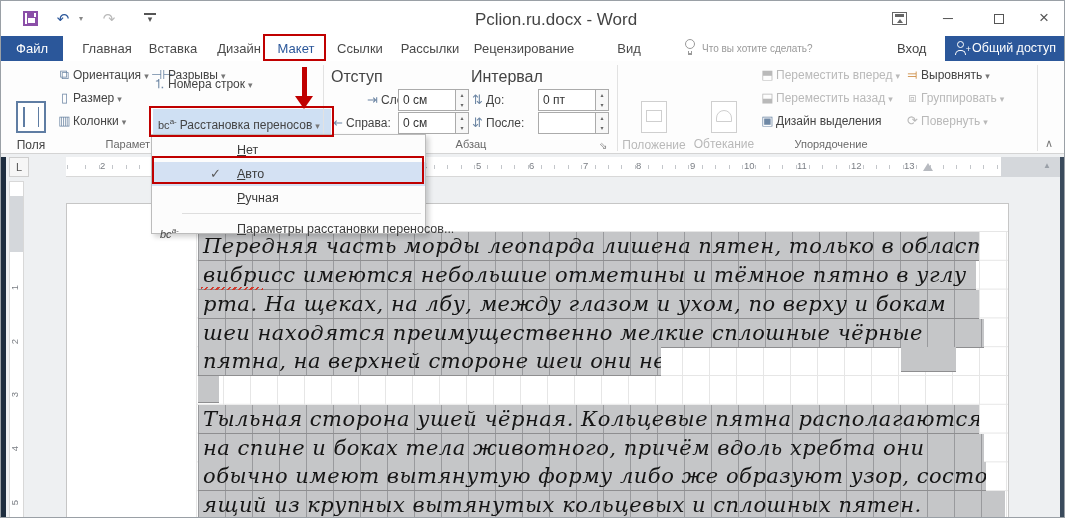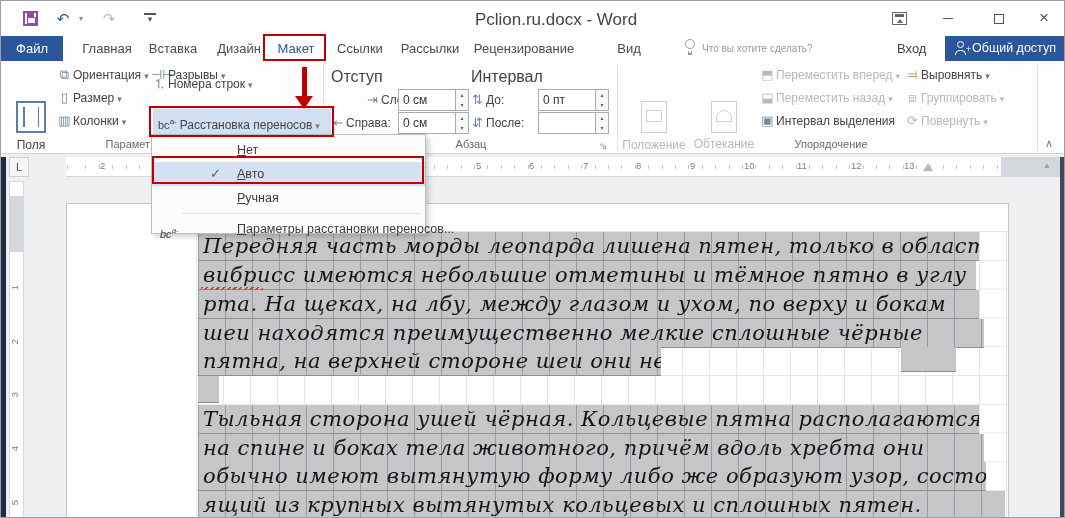--- a/index.html
+++ b/index.html
@@ -173,21 +173,21 @@
       <span class="posicon"><i></i></span>
       <span class="lbl">Положение</span>
       <span class="arr">▾</span>
     </div>
     <div class="bigbtn dis" style="left:688px; width:70px;">
       <span class="posicon"><i style="border-radius:8px 8px 0 0;"></i></span>
       <span class="lbl" style="white-space:normal; line-height:13px;">Обтекание текстом</span>
     </div>
     <div class="smallbtn dis" style="left:758px; top:3px;"><span class="ig">⬒</span><span>Переместить вперед</span><span class="arr">▾</span></div>
     <div class="smallbtn dis" style="left:758px; top:26px;"><span class="ig">⬓</span><span>Переместить назад</span><span class="arr">▾</span></div>
-    <div class="smallbtn" style="left:758px; top:49px;"><span class="ig">▣</span><span>Интервал выделения</span></div>
+    <div class="smallbtn" style="left:758px; top:49px;"><span class="ig">▣</span><span>Дизайн выделения</span></div>
     <div class="smallbtn" style="left:903px; top:3px;"><span class="ig" style="color:#c77f2e;">⫤</span><span>Выровнять</span><span class="arr">▾</span></div>
     <div class="smallbtn dis" style="left:903px; top:26px;"><span class="ig">⧈</span><span>Группировать</span><span class="arr">▾</span></div>
     <div class="smallbtn dis" style="left:903px; top:49px;"><span class="ig">⟳</span><span>Повернуть</span><span class="arr">▾</span></div>
     <div class="glabel" style="left:740px; width:180px;">Упорядочение</div>
     <div class="gsep" style="left:1036px;"></div>
     <div class="collapse">∧</div>
   </div>
 
   <div class="workspace"></div>
   <div class="edge-l"></div>

